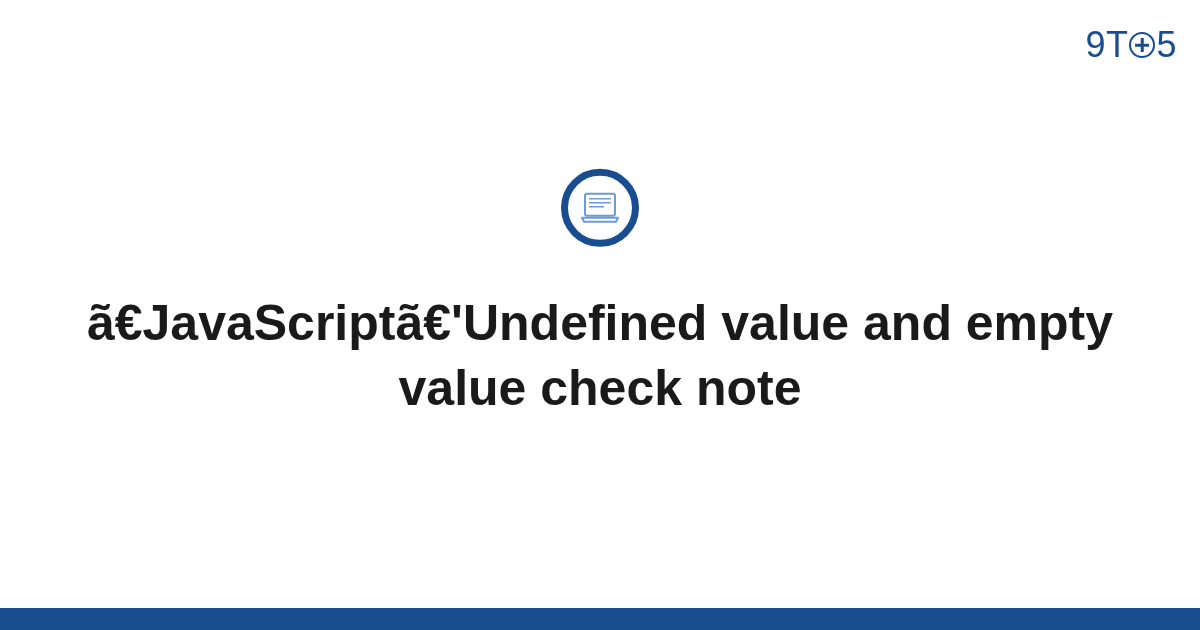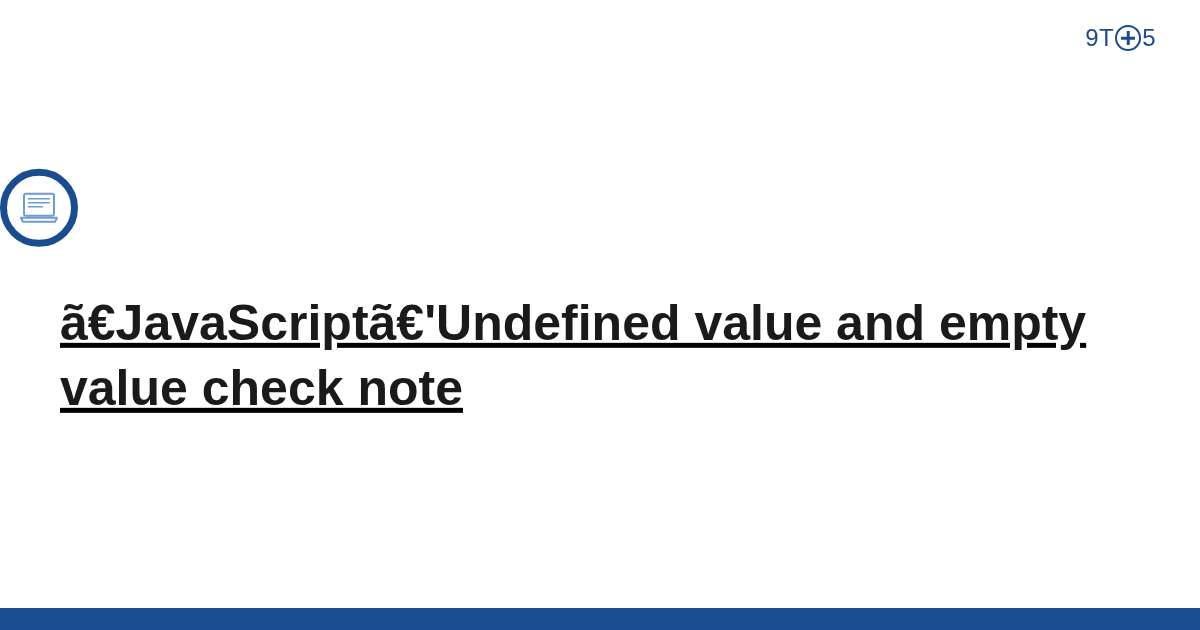--- a/index.html
+++ b/index.html
@@ -11,22 +11,22 @@
       width: 1200px;
       height: 630px;
       font-family: -apple-system, BlinkMacSystemFont, "Segoe UI", Helvetica, Arial, sans-serif;
       background: #ffffff;
       position: relative;
       overflow: hidden;
     }
     .logo {
       position: absolute;
       top: 24px;
-      right: 44px;
-      font-size: 24px;
+      right: 23px;
+      font-size: 36px;
       font-weight: 400;
       color: #1a4d8f;
       letter-spacing: 0.5px;
       display: flex;
       align-items: center;
     }
     .logo-9t {
       color: #1a4d8f;
     }
     .logo-circle {
@@ -66,22 +66,21 @@
     .logo-tutorial {
       color: #8a9db5;
       font-weight: 300;
     }
     .content {
       position: absolute;
       top: 50%;
       left: 50%;
       transform: translate(-50%, -58%);
       width: 100%;
-      text-align: left;
-      text-decoration: underline;
+      text-align: center;
     }
     .icon-wrap {
       display: inline-flex;
       align-items: center;
       justify-content: center;
       width: 78px;
       height: 78px;
       border: 7px solid #1a4d8f;
       border-radius: 50%;
       margin-bottom: 44px;

